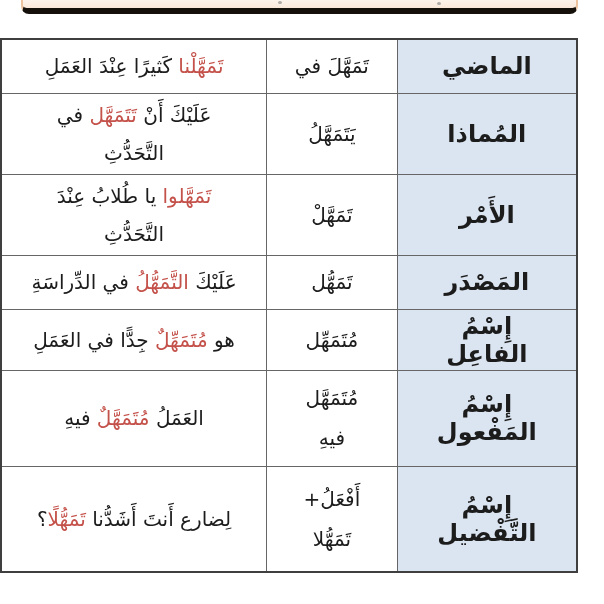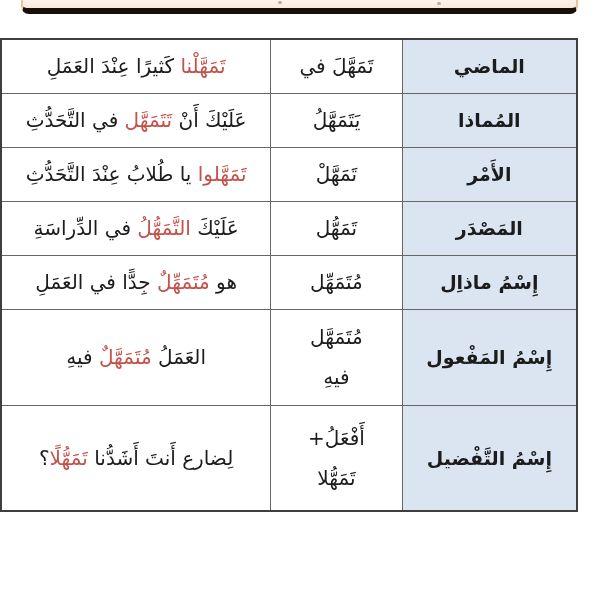--- a/index.html
+++ b/index.html
@@ -29,21 +29,21 @@
     background:#ffffff;
   }
   table.conj{border:2px solid var(--border_dark);}
   table.conj td{
     border:1.5px solid var(--border_inner);
     text-align:center;vertical-align:middle;
     padding:2px 23px;overflow:visible;
   }
   td.term{
     width:146px;background:var(--header_bg);
-    font-weight:bold;font-size:19px;
+    font-weight:bold;font-size:24px;
   }
   td.word{
     width:95px;font-size:20px;white-space:pre-line;line-height:2.0;margin-top:36px;
   }
   td.example{
     width:283px;font-size:20px;line-height:1.9;
   }
   .red{color:var(--accent_red);}
   tr.r-small{height:54px;}
   tr.r-med{height:96px;}
@@ -77,21 +77,21 @@
       <td class="term">الأَمْر</td>
       <td class="word">تَمَهَّلْ</td>
       <td class="example"><span class="red">تَمَهَّلوا</span><span> يا طُلابُ عِنْدَ التَّحَدُّثِ</span></td>
     </tr>
     <tr class="r-small">
       <td class="term">المَصْدَر</td>
       <td class="word">تَمَهُّل</td>
       <td class="example"><span>عَلَيْكَ </span><span class="red">التَّمَهُّلُ</span><span> في الدِّراسَةِ</span></td>
     </tr>
     <tr class="r-small">
-      <td class="term">إِسْمُ ماذاِل</td>
+      <td class="term">إِسْمُ الفاعِل</td>
       <td class="word">مُتَمَهِّل</td>
       <td class="example"><span>هو </span><span class="red">مُتَمَهِّلٌ</span><span> جِدًّا في العَمَلِ</span></td>
     </tr>
     <tr class="r-med">
       <td class="term">إِسْمُ المَفْعول</td>
       <td class="word">مُتَمَهَّل
 فيهِ</td>
       <td class="example"><span>العَمَلُ </span><span class="red">مُتَمَهَّلٌ</span><span> فيهِ</span></td>
     </tr>
     <tr class="r-big">

